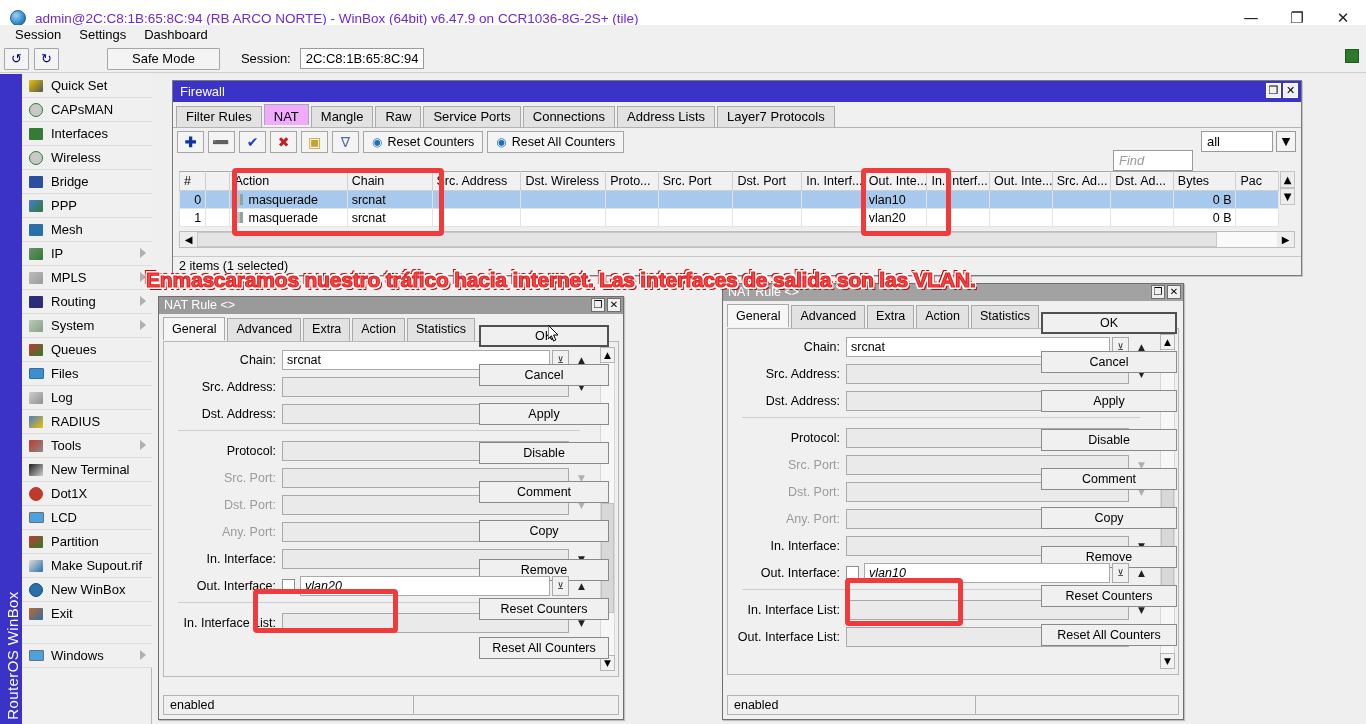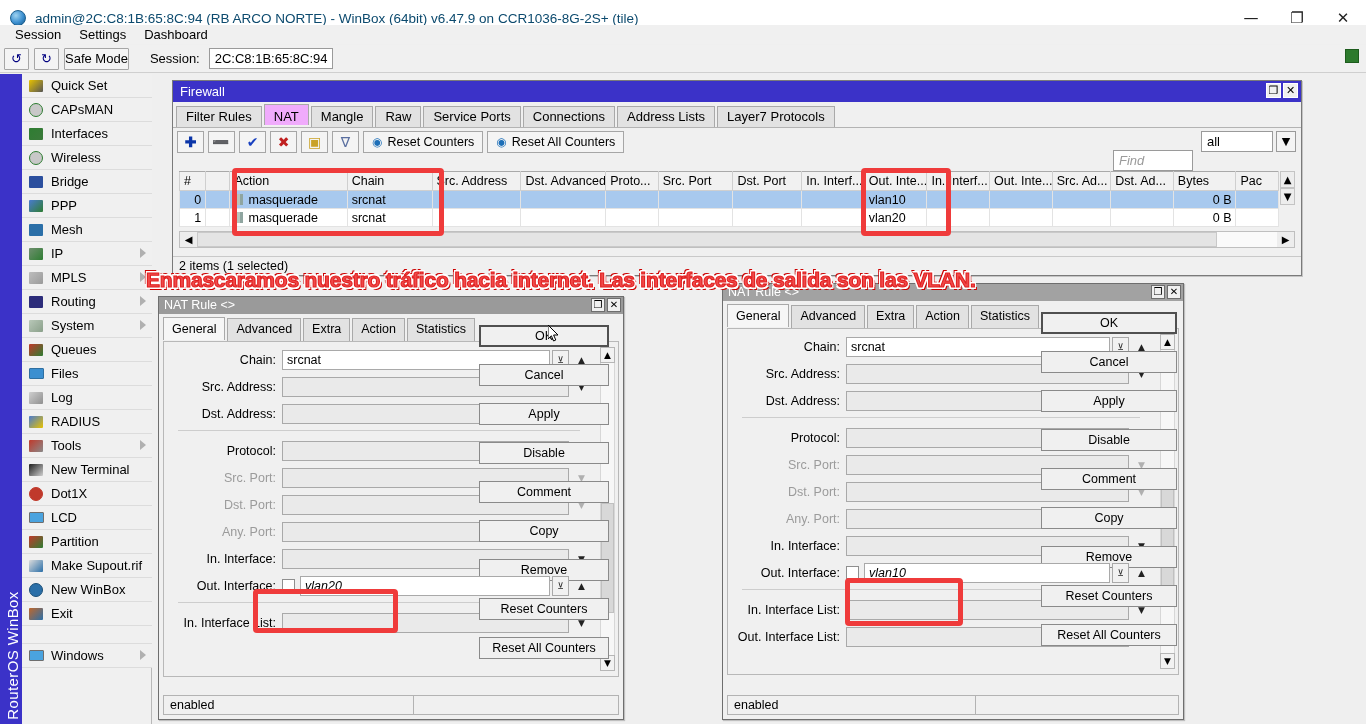--- a/index.html
+++ b/index.html
@@ -19,21 +19,21 @@
     position: absolute; left: 0; top: 0; width: 1366px; height: 36px;
     background: #ffffff; display: flex; align-items: center;
   }
   .winbar .wicon {
     width: 16px; height: 16px; margin-left: 10px; margin-right: 9px;
     border-radius: 50%;
     background: radial-gradient(circle at 35% 32%, #9fd2f0 0%, #3b8fd0 55%, #14537f 100%);
     border: 1px solid #1b5f90;
     flex: none;
   }
-  .winbar .wtitle { font-size: 13.5px; color: #0c4a6e; white-space: nowrap; }
+  .winbar .wtitle { font-size: 13.5px; color: #6d28d9; white-space: nowrap; }
   .winctrls { position: absolute; right: 0; top: 0; height: 36px; display: flex; }
   .winctrls div {
     width: 46px; height: 36px; display: flex; align-items: center; justify-content: center;
     font-size: 15px; color: #222; font-family: "DejaVu Sans", sans-serif;
   }
 
   
   .menubar {
     position: absolute; left: 0; top: 25px; width: 1366px; height: 19px;
     background: #f0f0f0; display: flex; padding-left: 6px;
@@ -45,21 +45,21 @@
     position: absolute; left: 0; top: 45px; width: 1366px; height: 28px;
     background: #f0f0f0; border-bottom: 1px solid #cfcfcf;
     display: flex; align-items: center; padding-left: 4px; gap: 5px;
   }
   .tbtn {
     height: 22px; min-width: 25px; padding: 0 6px;
     border: 1px solid #a6a6a6; background: #f4f4f4;
     display: flex; align-items: center; justify-content: center;
     font-size: 13px; color: #000080; border-radius: 1px;
   }
-  .tbtn.txt { color: #000; padding: 0 0; }
+  .tbtn.txt { color: #000; padding: 0 24px; margin-left: 43px; }
   .sesslbl { margin-left: 16px; font-size: 13px; }
   .sessbox {
     margin-left: 4px; height: 21px; border: 1px solid #9a9a9a; background: #fff;
     padding: 0 5px; display: flex; align-items: center; font-size: 13px;
   }
   .tb-right {
     position: absolute; right: 7px; top: 4px; width: 14px; height: 14px;
     background: #2d7a2d; border: 1px solid #1d5c1d;
   }
 
@@ -515,21 +515,21 @@
             <col style="width:62px">
           <col style="width:42px">
         </colgroup>
         <thead>
             <tr id="nat-head">
               <th>#</th>
               <th></th>
               <th>Action</th>
               <th>Chain</th>
               <th>Src. Address</th>
-              <th>Dst. Advanced</th>
+              <th>Dst. Wireless</th>
               <th>Proto...</th>
               <th>Src. Port</th>
               <th>Dst. Port</th>
               <th>In. Interf...</th>
               <th>Out. Inte...</th>
               <th>In. Interf...</th>
               <th>Out. Inte...</th>
               <th>Src. Ad...</th>
               <th>Dst. Ad...</th>
               <th>Bytes</th>

